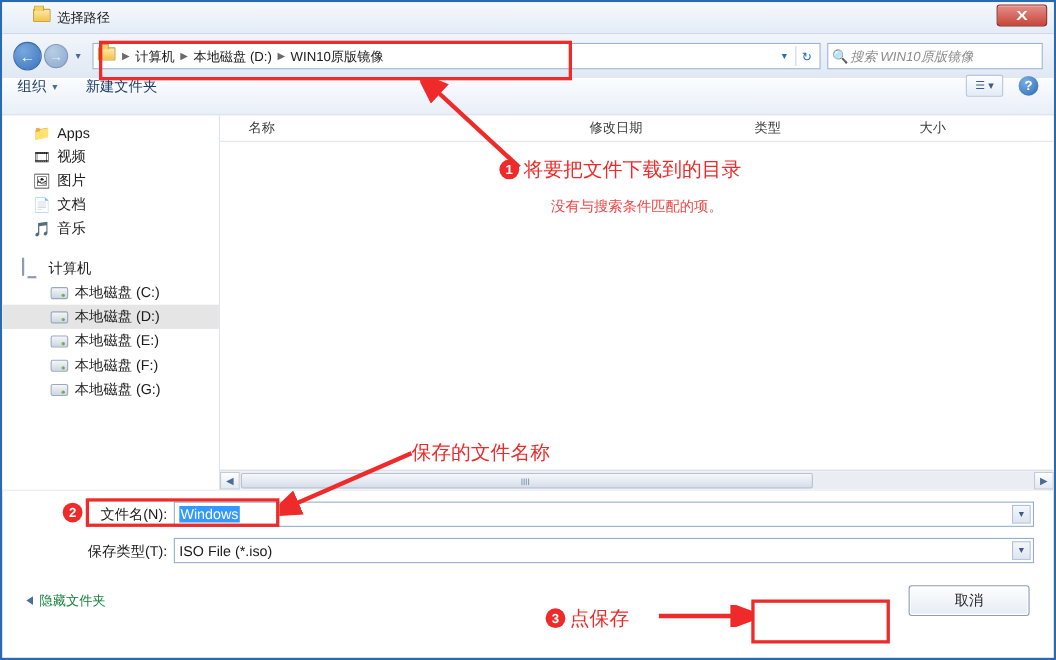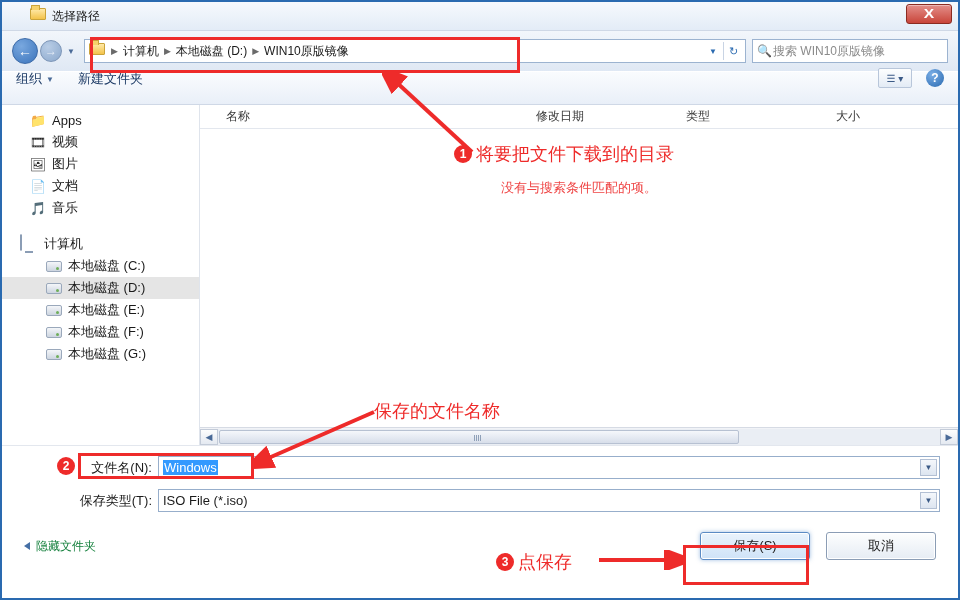--- a/index.html
+++ b/index.html
@@ -18,21 +18,21 @@
 .navbtn.fwd { background: radial-gradient(circle at 35% 30%, #b9cde6, #8ba8cc); border-color:#7d96b8; color:#e8eef7; width:22px;height:22px;font-size:12px;}
 .navdrop { width:14px; height:26px; display:flex; align-items:center; justify-content:center; color:#4a6a97; font-size:8px; margin-right:6px;}
 .address { flex:1; height:24px; background:#fff; border:1px solid #9cb3d0; display:flex; align-items:center; padding:0 4px; font-size:12px; color:#1a1a1a; position:relative; margin-right:6px;}
 .address .folder-ico{ width:16px;height:16px; margin-right:4px;}
 .address .crumb{ padding:0 3px; }
 .address .sep{ color:#6a6a6a; padding:0 2px; font-size:9px;}
 .address .refresh{ position:absolute; right:2px; top:2px; width:20px;height:18px; border-left:1px solid #c9d4e4; display:flex;align-items:center;justify-content:center; color:#2a6ab0; font-size:11px;}
 .address .histdrop{ position:absolute; right:24px; top:2px; width:16px;height:18px; display:flex;align-items:center;justify-content:center; color:#2a6ab0; font-size:8px;}
 .searchbox{ width:196px; height:24px; background:#fff; border:1px solid #9cb3d0; display:flex; align-items:center; padding:0 4px;}
 .searchbox .mag{ width:14px; color:#7b8ba0; font-size:12px;}
-.searchbox .ph{ color:#8b8b8b; font-size:12px; margin-left:2px;}
+.searchbox .ph{ color:#8b8b8b; font-style:italic; font-size:12px; margin-left:2px;}
 
 
 .toolbar{ height:32px; background: linear-gradient(#fafcfe,#e9eff8); border-top:1px solid #fff; border-bottom:1px solid #cfd8e6; display:flex; align-items:flex-end; padding:16px 14px; font-size:13px; color:#1d3b66;}
 .toolbar .tb-item{ margin-right:24px; display:flex; align-items:center;}
 .toolbar .tb-item .dd{font-size:8px; margin-left:4px; color:#4a6a97;}
 .toolbar .right{ margin-left:auto; display:flex; align-items:center; gap:14px;}
 .viewbtn{ width:34px;height:20px; border:1px solid #b8c6da; background:linear-gradient(#fdfefe,#e3ebf5); border-radius:2px; display:flex;align-items:center;justify-content:center; font-size:10px; color:#3b5a86;}
 .helpbtn{ width:18px;height:18px; border-radius:50%; background: radial-gradient(circle at 35% 30%, #7aaee6, #2a6ab0); color:#fff; display:flex;align-items:center;justify-content:center; font-size:12px; font-weight:bold;}
 
 
@@ -246,23 +246,20 @@
     </div>
   </div>
 </div>
 
 <div class="footer">
   <div class="hide">
     <div class="tri"></div>
     <span>隐藏文件夹</span>
   </div>
   <div class="btns">
-    <div class="winbtn primary">
-        <span>保存(S)</span>
-      </div>
     <div class="winbtn">
         <span>取消</span>
       </div>
   </div>
 </div>
 
 <div class="redbox" style="left:88px; top:35px; width:430px; height:36px;"></div>
 <div class="redbox" style="left:76px; top:451px; width:176px; height:26px;"></div>
 <div class="redbox" style="left:681px; top:543px; width:126px; height:40px;"></div>
 

